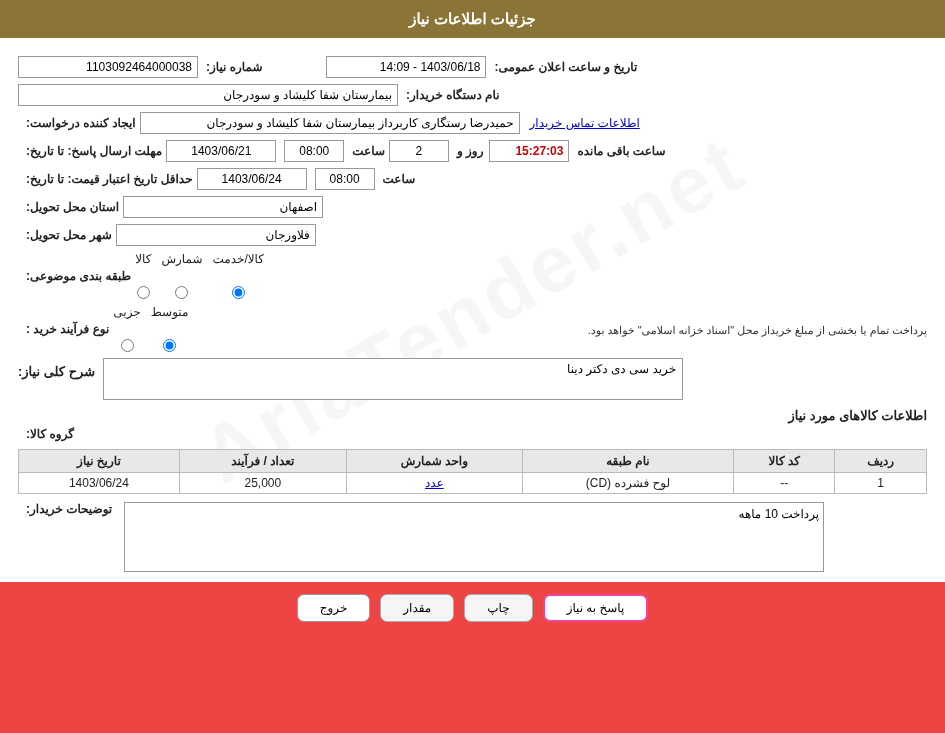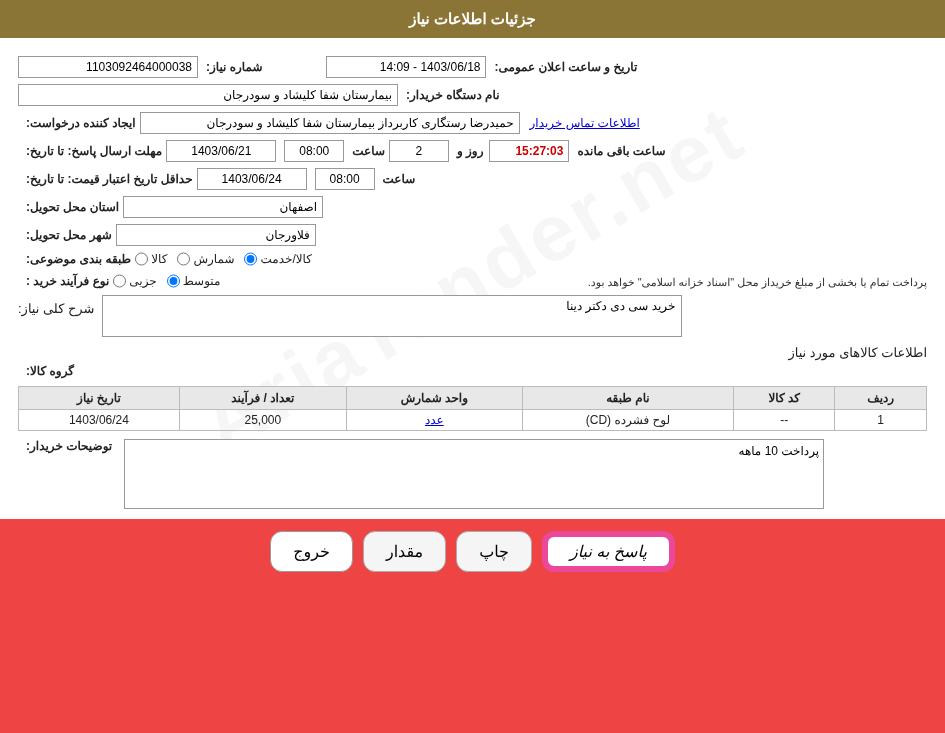--- a/index.html
+++ b/index.html
@@ -63,24 +63,26 @@
       cursor: pointer;
     }
     .radio-group {
       display: flex;
       align-items: center;
       gap: 10px;
       flex-direction: row;
     }
     .radio-item {
       display: flex;
-      gap: 3px;
+      align-items: center;
+      gap: 20px;
+      flex-direction: column;
     }
     .section-title {
-      font-weight: normal;
+      font-weight: bold;
       font-size: 13px;
       margin: 6px 0 4px 0;
       color: #222;
     }
     .goods-table {
       width: 100%;
       border-collapse: collapse;
       margin-top: 6px;
     }
     .goods-table th {
@@ -122,31 +124,30 @@
       margin-top: 4px;
     }
     .footer-buttons {
       display: flex;
       justify-content: center;
       gap: 10px;
       padding: 12px 0 10px 0;
     }
     .btn {
       padding: 5px 22px;
-      font-size: 16px;
+      font-size: 12px;
       font-family: Tahoma, Arial, sans-serif;
       border: 1px solid #aaa;
       cursor: pointer;
       background: #f5f5f5;
-      border-radius: 12px;
+      border-radius: 7px;
     }
     .btn-primary {
       background: #fff;
-      border: 6px solid #ec4899;
-      font-style: italic;
+      border: 2px solid #ec4899;
     }
     .btn-exit {
       background: #fff;
       border: 1px solid #999;
     }
     .note-text {
       color: #333;
       font-size: 11px;
       margin-top: 4px;
       text-align: right;

